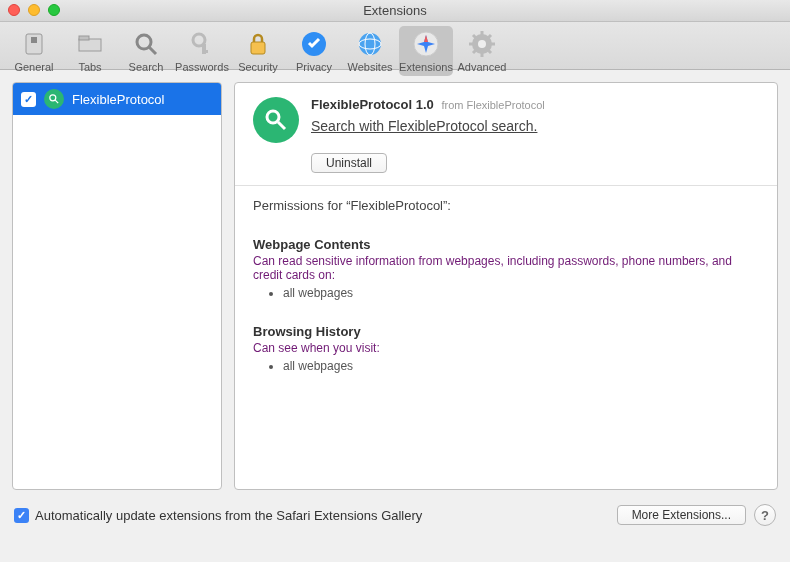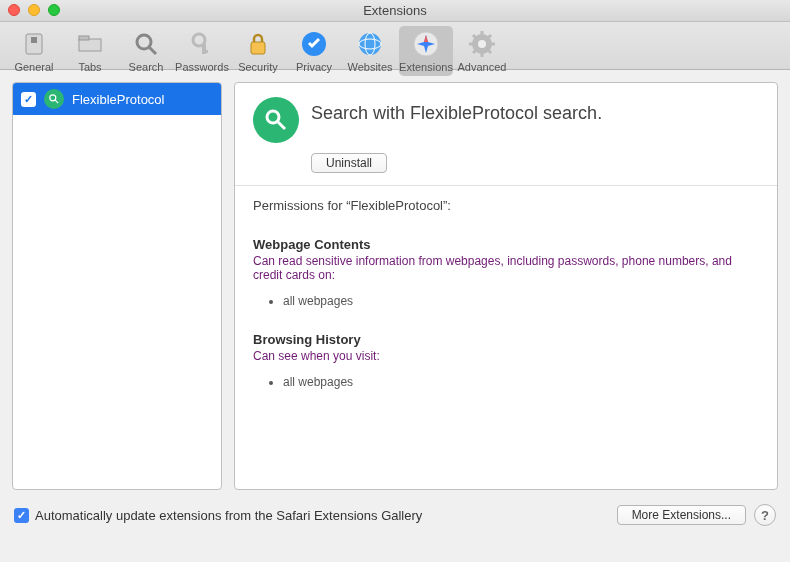--- a/index.html
+++ b/index.html
@@ -113,38 +113,38 @@
     padding:14px 18px 10px;
   }
   .detail-icon {
     width:46px;height:46px;border-radius:50%;
     background:#2bb673;
     display:flex;align-items:center;justify-content:center;
   }
   .detail-title-row { font-size:13px; }
   .detail-title { font-weight:bold; color:#333; display:inline;}
   .detail-from { color:#999; font-size:11px; margin-left:4px;}
-  .detail-desc { color:#444; margin-top:6px; font-size:18px;}
+  .detail-desc { color:#444; margin-top:6px; font-size:14px;text-decoration:underline;}
   .uninstall-row {
     padding:0 18px 12px 76px;
   }
   .aqua-btn {
     background:linear-gradient(#fdfdfd,#f3f3f3);
     border:1px solid #b5b5b5;
     border-radius:4px;
     padding:2px 14px;
     font-size:12px;
     color:#333;
     cursor:pointer;
   }
   .divider { border-top:1px solid #e0e0e0; margin:0;}
   .perm-section { padding:12px 18px; font-size:13px; color:#444;}
   .perm-heading { font-weight:bold; color:#333; margin-top:24px; margin-bottom:2px;}
   .perm-sub { color:#701a75; font-size:12px; margin-bottom:2px;}
-  ul.perm-list { margin:12px 0 8px 30px; font-size:12px; color:#555;}
+  ul.perm-list { margin:4px 0 8px 30px; font-size:12px; color:#555;}
   ul.perm-list li { margin:2px 0; }
 
   
   .footer {
     padding:12px 14px;
     font-size:13px;
     color:#333;
     display:flex;
     align-items:center;
     justify-content:space-between;
@@ -304,20 +304,26 @@
 
   <div class="detail">
     <div class="detail-header">
       <div class="detail-icon">
         <svg width="26" height="26" viewBox="0 0 26 26">
             <circle cx="10" cy="10" r="6" fill="none" stroke="#fff" stroke-width="3"></circle>
             <line x1="15" y1="15" x2="22" y2="22" stroke="#fff" stroke-width="3"></line>
           </svg>
       </div>
       <div>
+        <div class="detail-title-row">
+          <span class="detail-title">FlexibleProtocol 1.0</span>
+          <span class="detail-from">
+            <span>from</span> <span>FlexibleProtocol</span>
+          </span>
+        </div>
         <div class="detail-desc">Search with FlexibleProtocol search.</div>
       </div>
     </div>
     <div class="uninstall-row">
       <button class="aqua-btn">Uninstall</button>
     </div>
     <div class="divider"></div>
     <div class="perm-section">
       <div>Permissions for “FlexibleProtocol”:</div>
 

